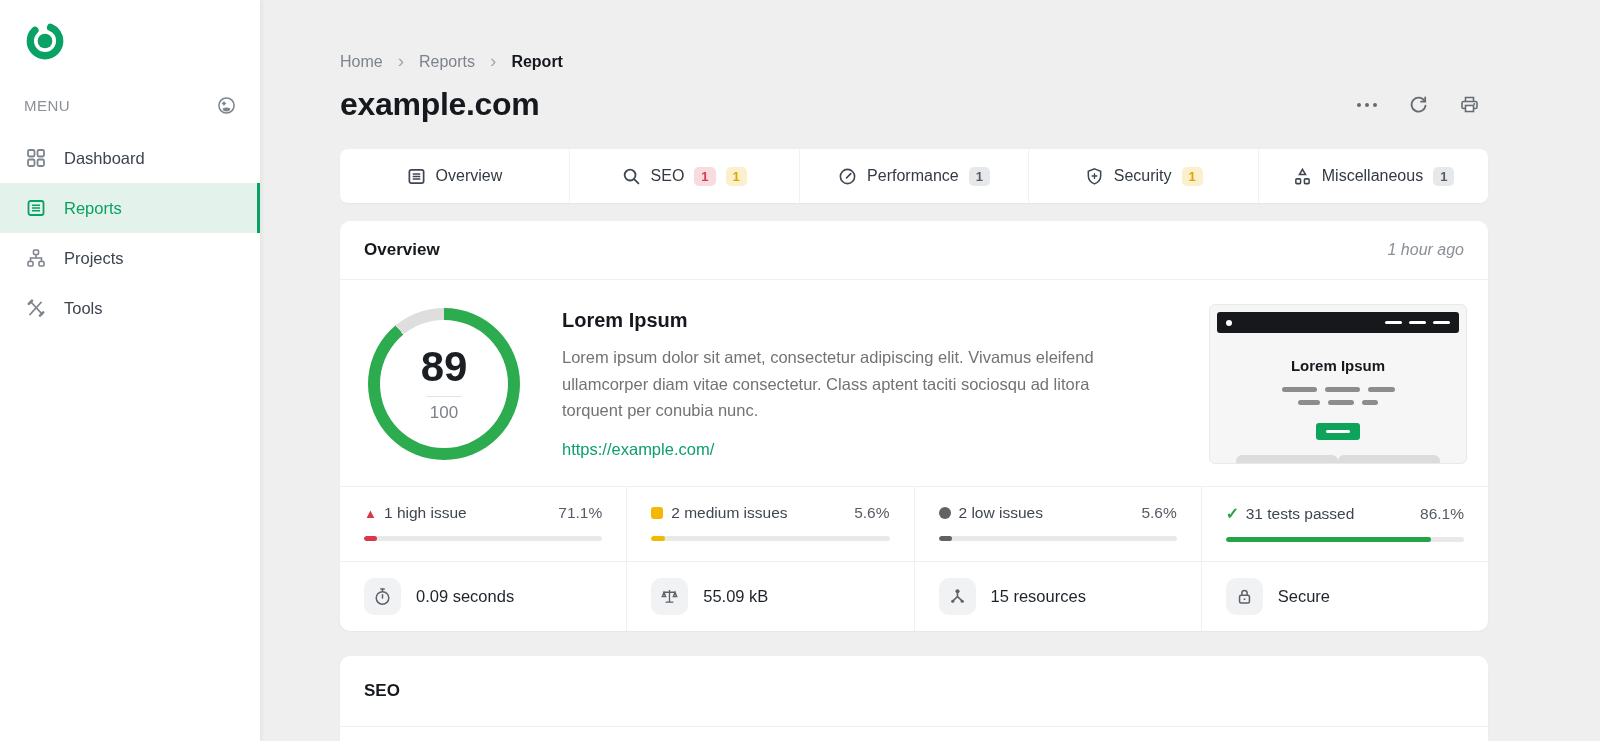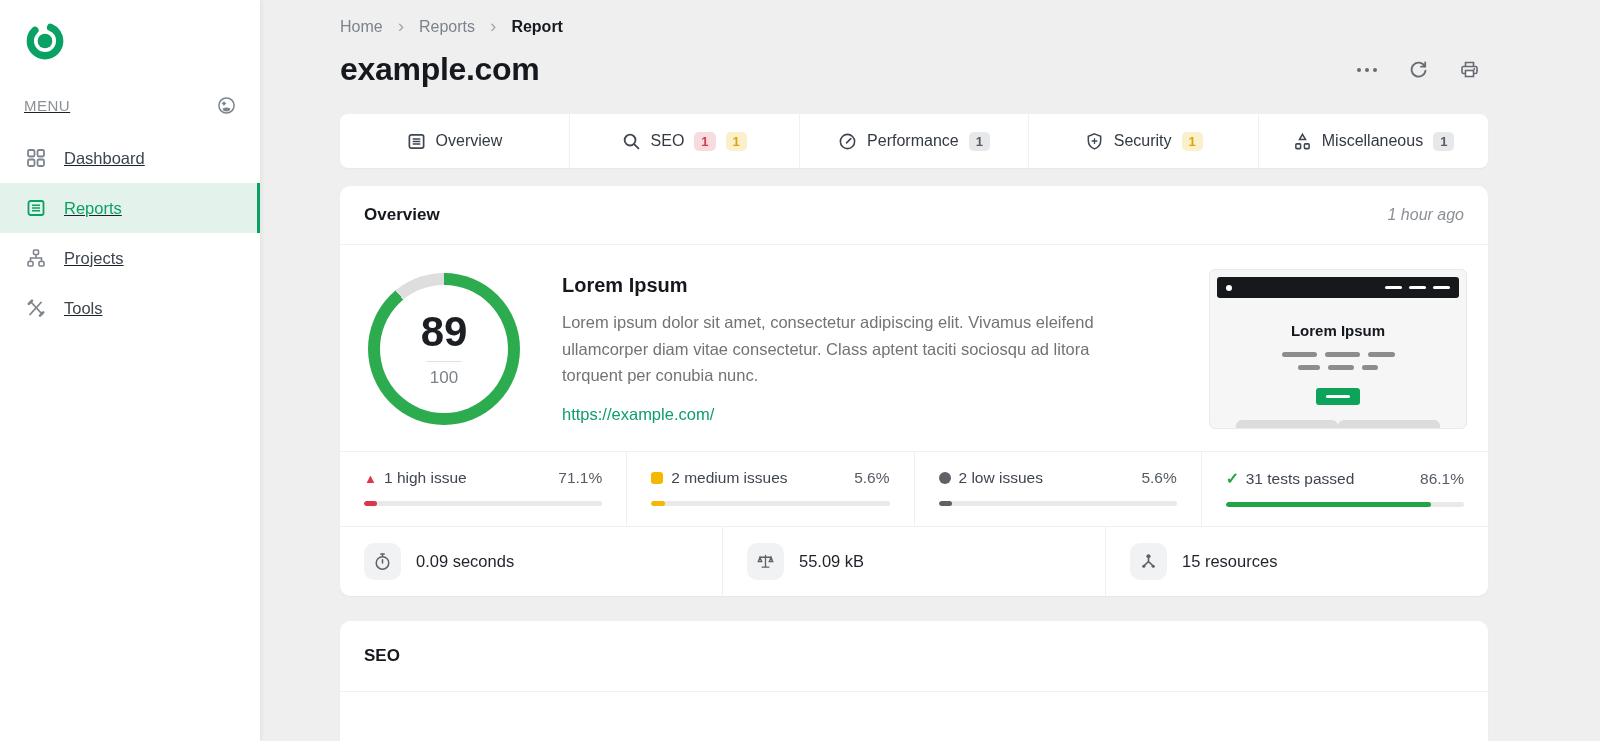--- a/index.html
+++ b/index.html
@@ -1,31 +1,31 @@
 <!DOCTYPE html>
 <html><head>
 <meta charset="utf-8">
 <style>
   * { margin:0; padding:0; box-sizing:border-box; }
   html,body { width:1600px; height:741px; overflow:hidden; }
   body { font-family:"Liberation Sans", sans-serif; background:#efefef; color:#1d2129; display:flex; }
 
   
-  .sidebar { width:260px; min-width:260px; height:100%; background:#fff; box-shadow:1px 0 5px rgba(0,0,0,.07); z-index:2;text-decoration:underline; }
+  .sidebar { width:260px; min-width:260px; height:100%; background:#fff; box-shadow:1px 0 5px rgba(0,0,0,.07); z-index:2; }
   .logo-wrap { padding:20px 0 0 24px; }
   .menu-row { display:flex; align-items:center; justify-content:space-between; padding:0 24px; margin-top:34px; }
   .menu-label { color:#8b9098; font-size:15px; letter-spacing:.5px; }
   .nav { margin-top:18px; }
   .nav-item { display:flex; align-items:center; gap:18px; height:50px; padding-left:26px; font-size:16.5px; color:#3d444d; cursor:pointer; border-right:3px solid transparent; }
   .nav-item svg { stroke:#7d848d; }
   .nav-item.active { background:#e3f3eb; color:#0aa164; border-right-color:#0aa164; }
   .nav-item.active svg { stroke:#0aa164; }
 
   
-  .main { flex:1; padding:16px 0 0 80px; }
+  .main { flex:1; padding:51px 0 0 80px; }
   .content { width:1148px; }
 
   .breadcrumb { display:flex; align-items:center; gap:15px; font-size:16px; color:#7d838c; }
   .crumb { cursor:pointer; }
   .chev { color:#a2a8af; font-size:19px; line-height:1; padding-bottom:2px; }
   .crumb.current { color:#15181d; font-weight:700; cursor:default; }
 
   .title-row { display:flex; align-items:center; justify-content:space-between; margin-top:14px; }
   .page-title { font-size:32px; font-weight:700; color:#15181d; letter-spacing:-.3px; }
   .toolbar { display:flex; align-items:center; gap:30px; padding-right:8px; }
@@ -362,20 +362,30 @@
         <span class="metric-icon">
           <svg width="19" height="19" viewBox="0 0 20 20" fill="none" stroke="#5c6269" stroke-width="1.7" stroke-linecap="round">
             <circle cx="10" cy="4.5" r="2.2" fill="#5c6269" stroke="none"></circle>
             <path d="M10 6.7v3.3 M10 10 5.8 14 M10 10l4.2 4"></path>
             <circle cx="5" cy="15" r="1.7" fill="#5c6269" stroke="none"></circle>
             <circle cx="15" cy="15" r="1.7" fill="#5c6269" stroke="none"></circle>
           </svg>
         </span>
         <span class="metric-label">15 resources</span>
       </div>
+      <div class="metric-col">
+        <span class="metric-icon">
+          <svg width="19" height="19" viewBox="0 0 20 20" fill="none" stroke="#5c6269" stroke-width="1.6" stroke-linecap="round">
+            <rect x="4.8" y="8.8" width="10.4" height="8" rx="1.6"></rect>
+            <path d="M7.2 8.8V6.4a2.8 2.8 0 0 1 5.6 0v2.4"></path>
+            <circle cx="10" cy="12.8" r="1" fill="#5c6269" stroke="none"></circle>
+          </svg>
+        </span>
+        <span class="metric-label">Secure</span>
+      </div>
     </div>
   </section>
 
   <section class="card seo-card">
     <div class="card-header">
       <span class="card-title">SEO</span>
     </div>
     <div class="seo-body"></div>
   </section>
 

